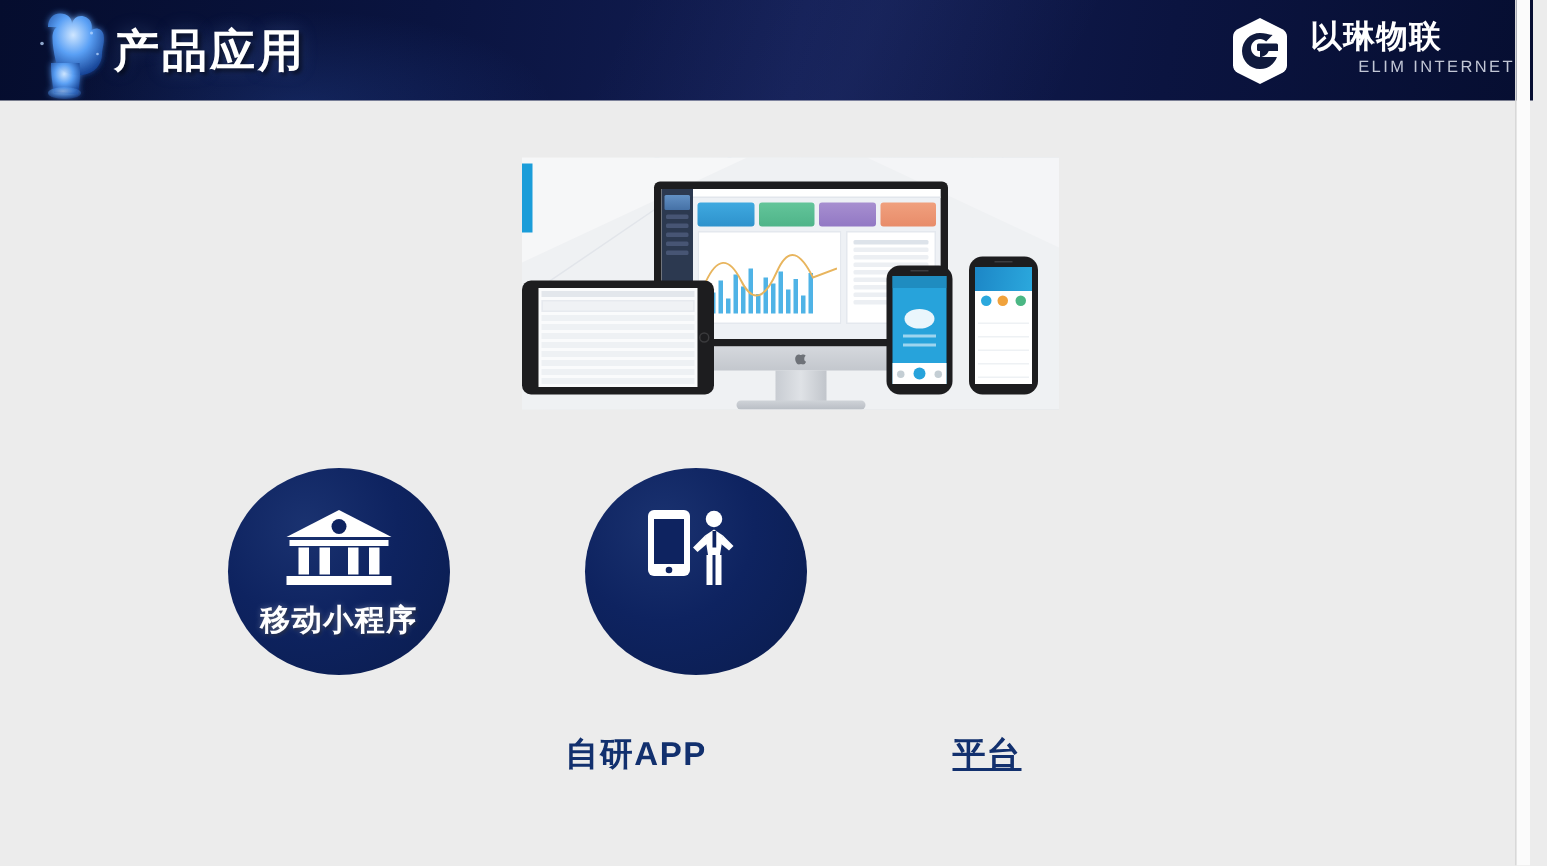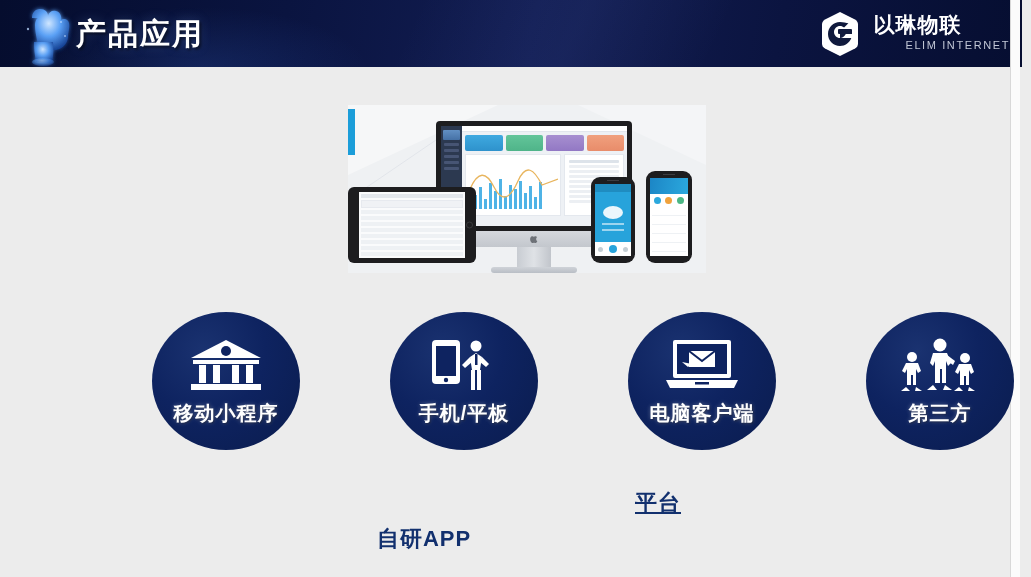--- a/index.html
+++ b/index.html
@@ -131,21 +131,21 @@
     text-shadow: 0 0 4px rgba(255,255,255,.35), 1px 1px 2px rgba(0,0,0,.45);
   }
   .n1 { left: 112px; } .n2 { left: 350px; } .n3 { left: 588px; } .n4 { left: 826px; }
 
   
   .labels { position: absolute; left: 0; top: 488px; width: 1022px; height: 40px; }
   .lbl {
     position: absolute; width: 240px; text-align: center;
     font-size: 22px; font-weight: bold; color: #12306e; letter-spacing: 1px;
   }
-  .l1 { left: 66px; } .l2 { left: 304px; margin-top: 36px; } .l3 { left: 538px; text-decoration: underline; } .l4 { left: 784px; }
+  .l1 { left: 66px; } .l2 { left: 304px; } .l3 { left: 538px; text-decoration: underline; } .l4 { left: 784px; }
 </style>
 </head>
 <body>
 
 <div class="slide">
 
   <div class="header">
     <div class="hdr-sheen"></div>
 
     <div class="fist">
@@ -353,63 +353,23 @@
           <circle cx="20" cy="42" r="2.2" fill="#0e2360"></circle>
           <circle cx="50" cy="8" r="5.5"></circle>
           <path d="M50 15 L56 19 L54 32 L46 32 L44 19 Z"></path>
           <path d="M44 19 L36 27 L39 30 L46 24 Z"></path>
           <path d="M56 19 L63 26 L60 29 L54 24 Z"></path>
           <rect x="45" y="32" width="4" height="20"></rect>
           <rect x="51" y="32" width="4" height="20"></rect>
           <rect x="49" y="16" width="2.5" height="11" fill="#0e2360"></rect>
         </svg>
       </div>
-      <div class="cap">手机/平板</div>
-    </div>
-
-    <div class="node n3">
-      <div class="ellipse"></div>
-      <div class="ic">
-        <svg width="80" height="56" viewBox="0 0 80 56" fill="#ffffff">
-          <rect x="11" y="2" width="58" height="38" rx="2"></rect>
-          <rect x="15" y="6" width="50" height="30" fill="#0e2360"></rect>
-          <path d="M27 13 h26 v16 h-26 z" fill="#ffffff"></path>
-          <path d="M27 13 L40 23 L53 13" fill="none" stroke="#0e2360" stroke-width="2"></path>
-          <path d="M20 24 l10 2 -4 3 z" fill="#ffffff"></path>
-          <path d="M4 42 h72 l-4 8 h-64 z"></path>
-          <rect x="33" y="44" width="14" height="2.5" fill="#0e2360"></rect>
-        </svg>
-      </div>
-      <div class="cap">电脑客户端</div>
-    </div>
-
-    <div class="node n4">
-      <div class="ellipse"></div>
-      <div class="ic">
-        <svg width="86" height="56" viewBox="0 0 86 56" fill="#ffffff">
-
-          <circle cx="43" cy="7" r="6.5"></circle>
-          <path d="M36 15 h14 l4 10 -3 3 -2 -5 v22 h-4 v-14 h-2 v14 h-5 v-22 l-2 5 -3 -3 z"></path>
-          <path d="M50 17 l8 6 -2 4 -8 -6 z"></path>
-          <path d="M36 47 l-6 5 h10 z"></path>
-          <path d="M48 47 l7 5 h-9 z"></path>
-
-          <circle cx="15" cy="19" r="5"></circle>
-          <path d="M9 25 h12 l3 8 -3 2 -2 -4 v16 h-3 v-10 h-2 v10 h-4 v-16 l-2 4 -3 -2 z"></path>
-          <path d="M9 49 l-5 4 h9 z"></path>
-          <path d="M19 49 l6 4 h-7 z"></path>
-
-          <circle cx="68" cy="20" r="5"></circle>
-          <path d="M62 26 h12 l3 8 -3 2 -2 -4 v15 h-3 v-9 h-2 v9 h-4 v-15 l-2 4 -3 -2 z"></path>
-          <path d="M62 49 l-5 4 h9 z"></path>
-          <path d="M72 49 l6 4 h-7 z"></path>
-        </svg>
-      </div>
-      <div class="cap">第三方</div>
-    </div>
+    </div>
+
+
 
   </div>
 
   <div class="labels">
     <div class="lbl l2">自研APP</div>
     <div class="lbl l3">平台</div>
   </div>
 
 </div>
 

